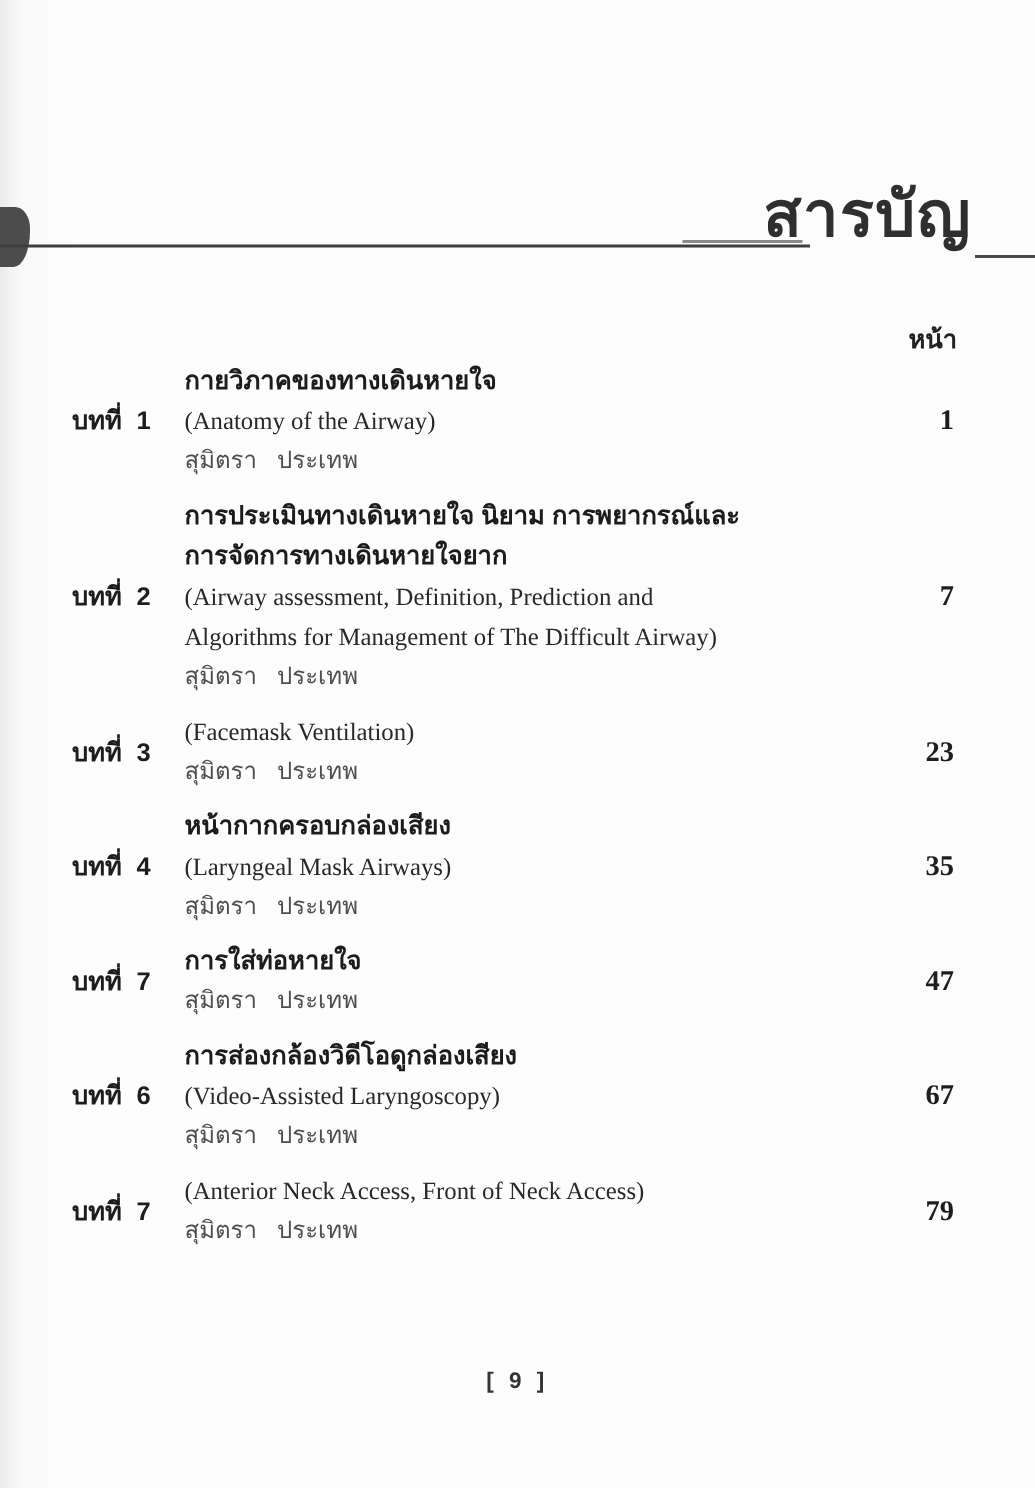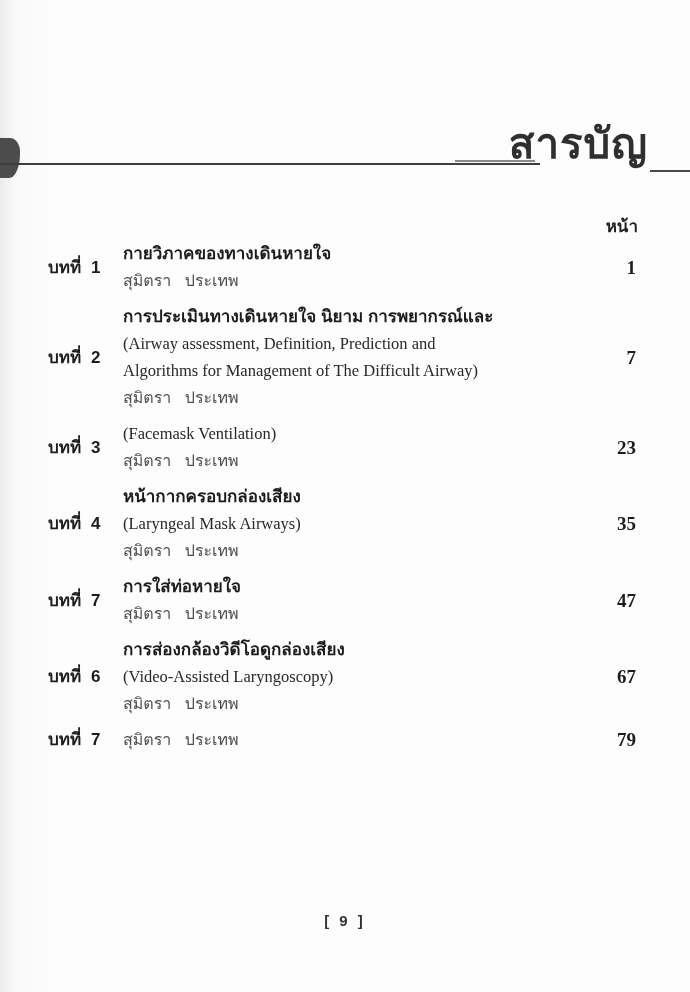--- a/index.html
+++ b/index.html
@@ -156,29 +156,31 @@
   <div class="toc-title">สารบัญ</div>
 
   <div class="page-col-header">หน้า</div>
 
   <div class="toc-list">
 
     <div class="ch-row">
       <div class="ch-label">บทที่ 1</div>
       <div class="ch-content">
           <div class="thai-title line">กายวิภาคของทางเดินหายใจ</div>
+          <div class="eng line">(Anatomy of the Airway)</div>
           <div class="author line">สุมิตรา ประเทพ</div>
         </div>
       <div class="ch-page">1</div>
     </div>
 
     <div class="ch-row">
       <div class="ch-label">บทที่ 2</div>
       <div class="ch-content">
           <div class="thai-title line">การประเมินทางเดินหายใจ นิยาม การพยากรณ์และ</div>
+          <div class="thai-title line">การจัดการทางเดินหายใจยาก</div>
           <div class="eng line">(Airway assessment, Definition, Prediction and</div>
           <div class="eng line">Algorithms for Management of The Difficult Airway)</div>
           <div class="author line">สุมิตรา ประเทพ</div>
         </div>
       <div class="ch-page">7</div>
     </div>
 
     <div class="ch-row">
       <div class="ch-label">บทที่ 3</div>
       <div class="ch-content">
@@ -213,20 +215,21 @@
           <div class="thai-title line">การส่องกล้องวิดีโอดูกล่องเสียง</div>
           <div class="eng line">(Video-Assisted Laryngoscopy)</div>
           <div class="author line">สุมิตรา ประเทพ</div>
         </div>
       <div class="ch-page">67</div>
     </div>
 
     <div class="ch-row">
       <div class="ch-label">บทที่ 7</div>
       <div class="ch-content">
+          <div class="eng line">(Anterior Neck Access, Front of Neck Access)</div>
           <div class="author line">สุมิตรา ประเทพ</div>
         </div>
       <div class="ch-page">79</div>
     </div>
 
   </div>
 
   <div class="folio">[ 9 ]</div>
 
 </div>

